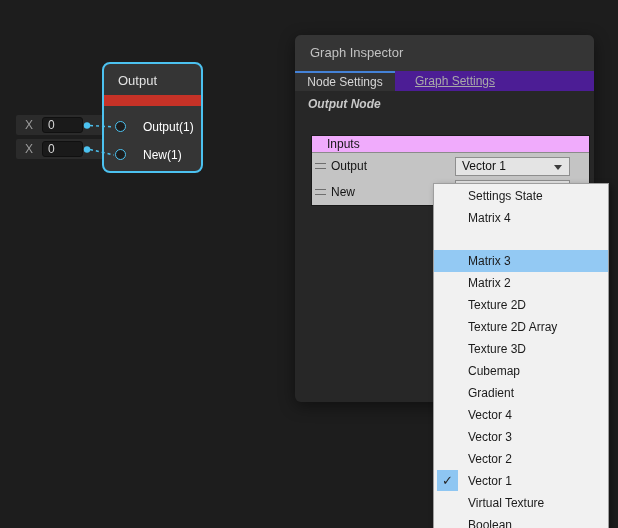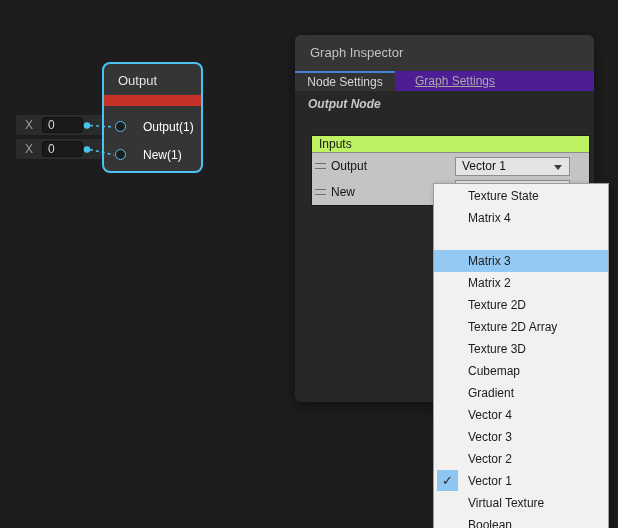--- a/index.html
+++ b/index.html
@@ -87,22 +87,22 @@
     position:absolute; left:13px; top:62px;
     font-size:12px; font-weight:bold; color:#c9c9c9;font-style:italic;
   }
 
   
   .inputs-box {
     position:absolute; left:16px; top:100px; width:279px; height:71px;
     background:#c4c4c4; border:1px solid #191919;
   }
   .inputs-header {
-    height:17px; background:#bef264; border-bottom:1px solid #8b8b8b;
-    font-size:12px; color:#151515; line-height:16px; padding-left:7px;
+    height:17px; background:#f0abfc; border-bottom:1px solid #8b8b8b;
+    font-size:12px; color:#151515; line-height:16px; padding-left:15px;
   }
   .ibox-row { position:relative; height:26px; }
   .drag-handle {
     position:absolute; left:3px; top:50%; transform:translateY(-50%);
     width:11px; height:6px;
     border-top:1.5px solid #6e6e6e; border-bottom:1.5px solid #6e6e6e;
   }
   .ibox-label {
     position:absolute; left:19px; top:0; line-height:26px;
     font-size:12px; color:#141414;
@@ -195,21 +195,21 @@
         <div class="ibox-label">New</div>
         <div class="dropdown">
           <span>Vector 1</span>
           <span class="dd-arrow"></span>
         </div>
       </div>
     </div>
   </div>
 
   <div class="type-menu">
-    <div class="menu-item">Texture State</div>
+    <div class="menu-item">Settings State</div>
     <div class="menu-item">Matrix 4</div>
     <div class="menu-item highlighted">Matrix 3</div>
     <div class="menu-item">Matrix 2</div>
     <div class="menu-item">Texture 2D</div>
     <div class="menu-item">Texture 2D Array</div>
     <div class="menu-item">Texture 3D</div>
     <div class="menu-item">Cubemap</div>
     <div class="menu-item">Gradient</div>
     <div class="menu-item">Vector 4</div>
     <div class="menu-item">Vector 3</div>

